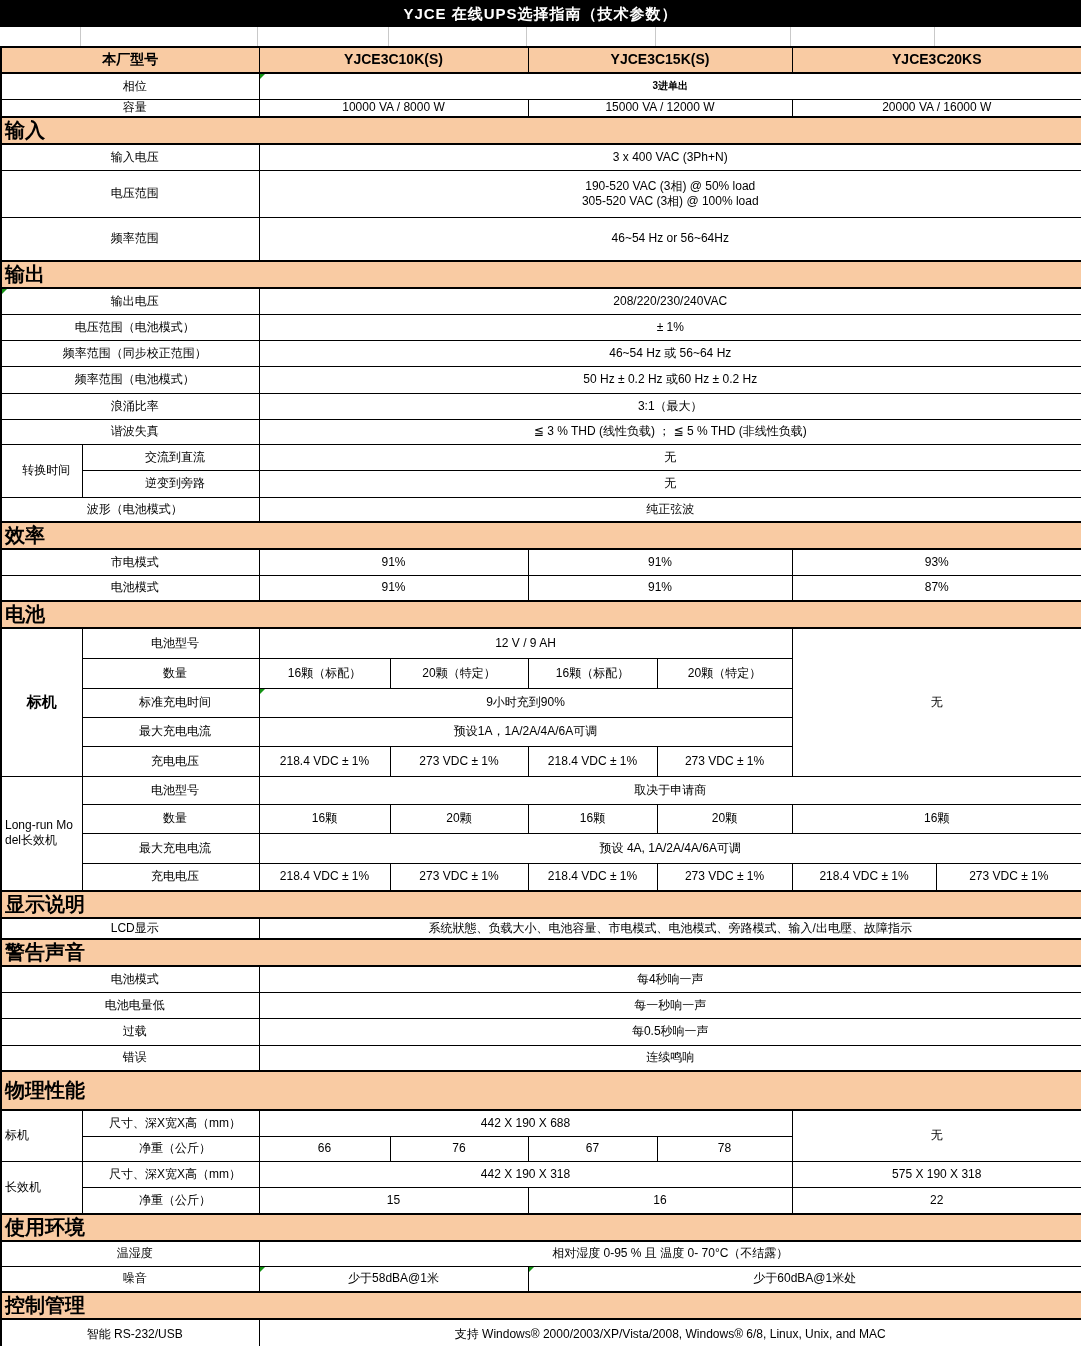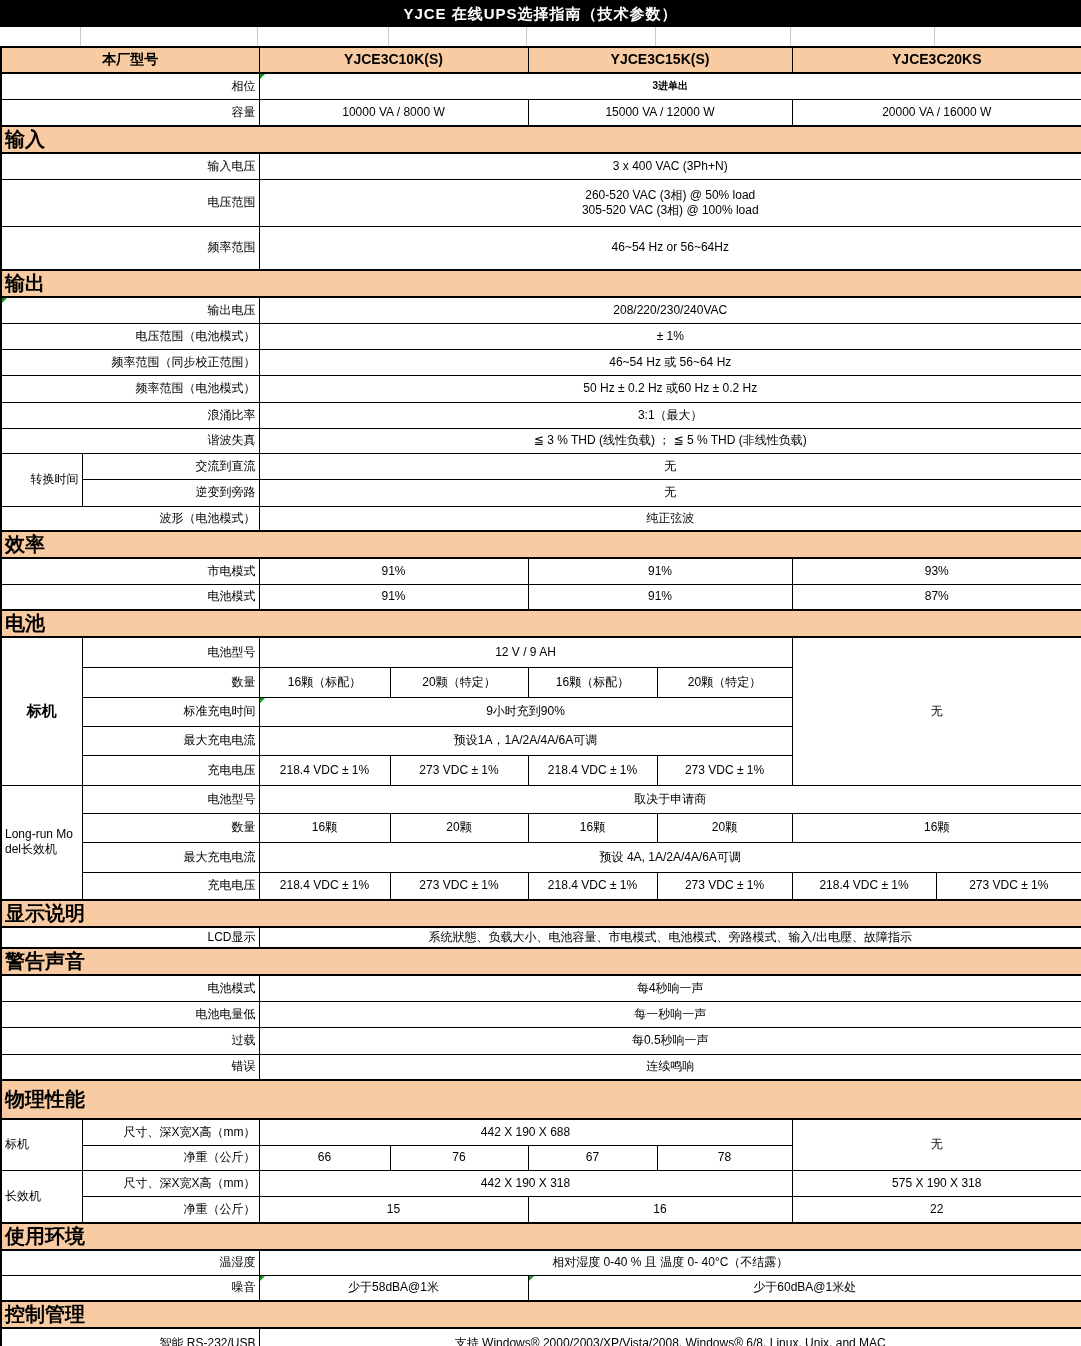--- a/index.html
+++ b/index.html
@@ -15,21 +15,21 @@
     height:27px;line-height:27px;background:var(--title_bg);color:var(--title_text);
     font-size:15px;font-weight:bold;text-align:center;letter-spacing:1px;
   }
   .gap-row{height:19px;position:relative;background:var(--page_bg);}
   .gap-row .gl{position:absolute;top:0;bottom:0;width:1px;background:var(--grid_line);}
   table{border-collapse:collapse;table-layout:fixed;width:1081px;border:2px solid var(--border);}
   td{
     border:1px solid var(--border);font-size:12px;padding:0 3px;overflow:hidden;
     vertical-align:middle;white-space:nowrap;line-height:1.25;
   }
-  td.lab{text-align:right;padding-left:12px;}
+  td.lab{text-align:center;padding-left:12px;}
   td.val{text-align:center;}
   td.sec{
     background:var(--section_bg);font-weight:bold;font-size:20px;text-align:left;
     border-top:2px solid var(--border);border-bottom:2px solid var(--border);
   }
   td.hdr{
     background:var(--section_bg);font-weight:bold;font-size:14px;text-align:center;
     border-bottom:2px solid var(--border);
   }
   td.big{font-weight:bold;font-size:10px;}
@@ -74,38 +74,38 @@
     <td colspan="2" class="hdr">本厂型号</td>
     <td colspan="2" class="hdr">YJCE3C10K(S)</td>
     <td colspan="2" class="hdr">YJCE3C15K(S)</td>
     <td colspan="2" class="hdr">YJCE3C20KS</td>
   </tr>
 
   <tr style="height:26px">
     <td colspan="2" class="lab">相位</td>
     <td colspan="6" class="val big mark"><span class="tri"></span><span>3进单出</span></td>
   </tr>
-  <tr style="height:27px">
+  <tr style="height:18px">
     <td colspan="2" class="lab">容量</td>
     <td colspan="2" class="val">10000 VA / 8000 W</td>
     <td colspan="2" class="val">15000 VA / 12000 W</td>
     <td colspan="2" class="val">20000 VA / 16000 W</td>
   </tr>
 
   <tr style="height:27px">
     <td colspan="8" class="sec">输入</td>
   </tr>
   <tr style="height:26px">
     <td colspan="2" class="lab">输入电压</td>
     <td colspan="6" class="val">3 x 400 VAC (3Ph+N)</td>
   </tr>
   <tr style="height:47px">
     <td colspan="2" class="lab">电压范围</td>
     <td colspan="6" class="val">
-      <div>260-520 VAC (3相) @ 50% load</div>
+      <div>190-520 VAC (3相) @ 50% load</div>
       <div>305-520 VAC (3相) @ 100% load</div>
     </td>
   </tr>
   <tr style="height:44px">
     <td colspan="2" class="lab">频率范围</td>
     <td colspan="6" class="val">46~54 Hz or 56~64Hz</td>
   </tr>
 
   <tr style="height:26px">
     <td colspan="8" class="sec">输出</td>
@@ -277,21 +277,21 @@
     <td colspan="2" class="val">15</td>
     <td colspan="2" class="val">16</td>
     <td colspan="2" class="val">22</td>
   </tr>
 
   <tr style="height:24px">
     <td colspan="8" class="sec">使用环境</td>
   </tr>
   <tr style="height:25px">
     <td colspan="2" class="lab">温湿度</td>
-    <td colspan="6" class="val">相对湿度 0-40 % 且 温度 0- 40°C（不结露）</td>
+    <td colspan="6" class="val">相对湿度 0-95 % 且 温度 0- 70°C（不结露）</td>
   </tr>
   <tr style="height:26px">
     <td colspan="2" class="lab">噪音</td>
     <td colspan="2" class="val mark"><span class="tri"></span><span>少于58dBA@1米</span></td>
     <td colspan="4" class="val mark"><span class="tri"></span><span>少于60dBA@1米处</span></td>
   </tr>
 
   <tr style="height:16px">
     <td colspan="8" class="sec">控制管理</td>
   </tr>

